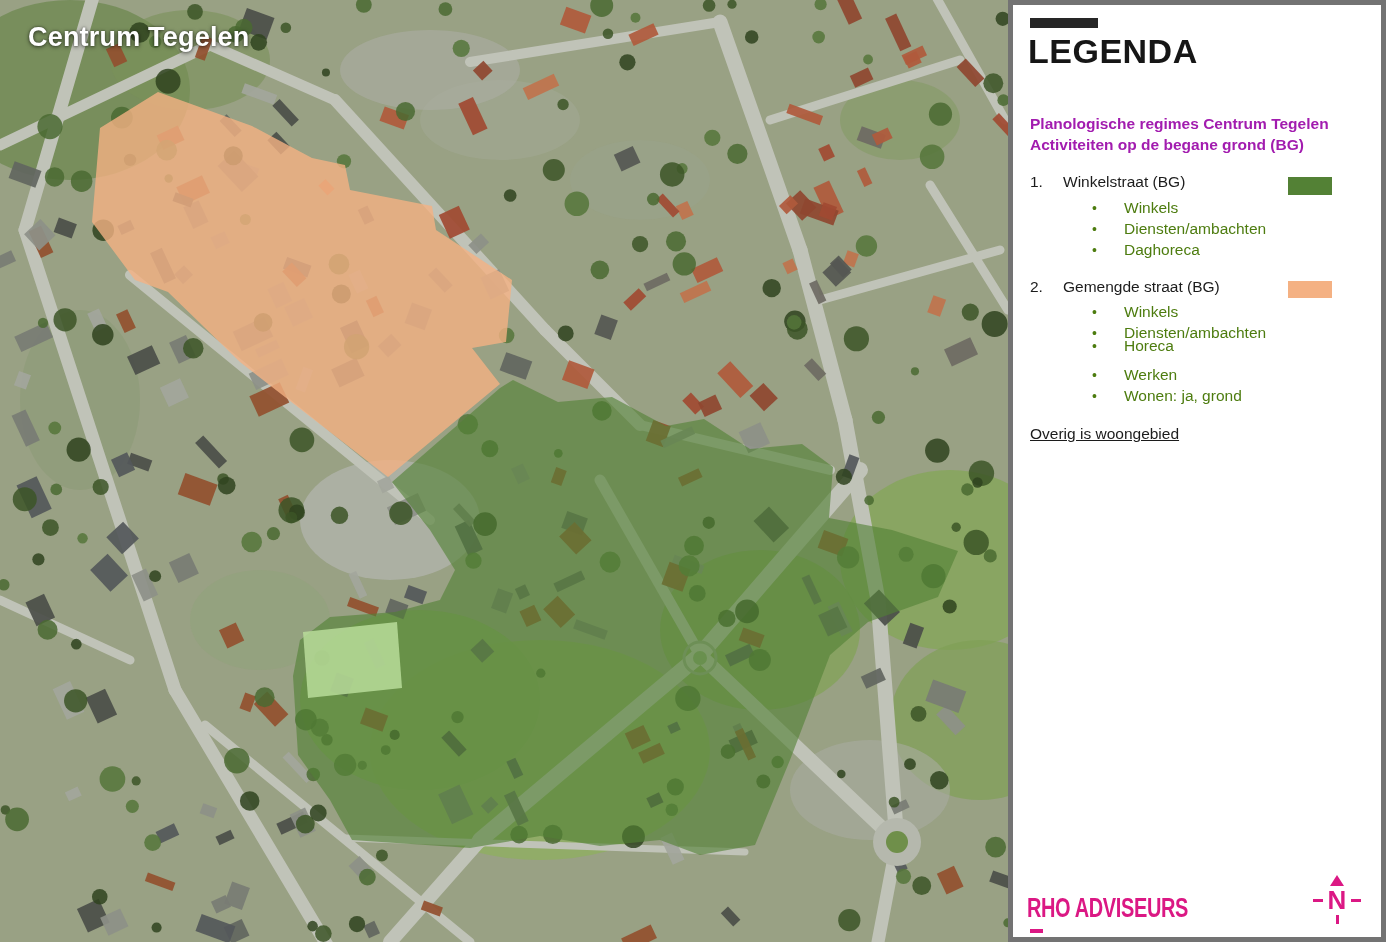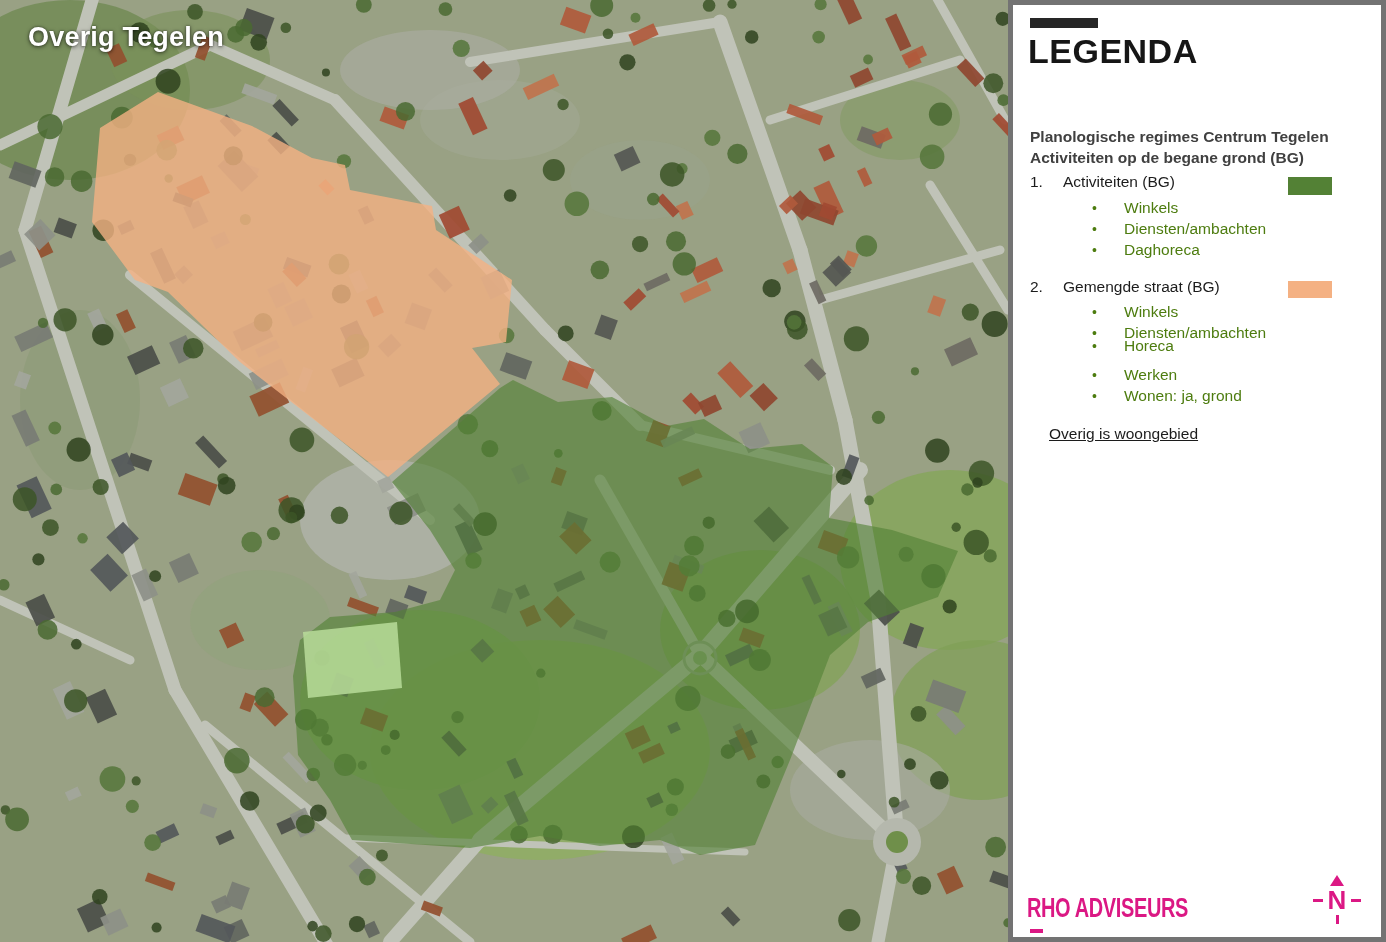--- a/index.html
+++ b/index.html
@@ -15,27 +15,27 @@
     color:#ffffff;font-size:27px;font-weight:bold;letter-spacing:.2px;
     text-shadow:0 1px 4px rgba(0,0,0,.6),0 0 2px rgba(0,0,0,.45);
   }
   
   #panel{
     position:absolute;left:1008px;top:0;width:378px;height:942px;
     background:#ffffff;border:5px solid #737373;box-sizing:border-box;
   }
   .legend-bar{position:absolute;left:17px;top:13px;width:68px;height:10px;background:#262626;}
   .legend-title{position:absolute;left:15px;top:27px;font-size:34px;font-weight:bold;color:#161616;letter-spacing:.5px;}
-  .legend-heading{position:absolute;left:17px;top:121px;font-size:15.5px;font-weight:bold;color:#404040;line-height:21px;}
+  .legend-heading{position:absolute;left:17px;top:108px;font-size:15.5px;font-weight:bold;color:#a21caf;line-height:21px;}
   .num{position:absolute;left:17px;width:30px;font-size:15.5px;color:#1c1c1c;}
   .item-label{position:absolute;left:50px;font-size:15.5px;color:#1c1c1c;}
   .swatch{position:absolute;left:275px;width:44px;height:18px;}
   .bullet-row{position:absolute;left:79px;font-size:15.5px;color:#4d7c0f;}
   .bullet-row::before{content:"\2022";display:inline-block;width:32px;font-size:14px;}
-  .footnote{position:absolute;left:17px;top:420px;font-size:15.5px;color:#1c1c1c;text-decoration:underline;margin-left:19px;}
+  .footnote{position:absolute;left:17px;top:420px;font-size:15.5px;color:#1c1c1c;text-decoration:underline;}
   .brand{
     position:absolute;left:14px;top:888px;font-size:27px;font-weight:bold;
     letter-spacing:-.5px;transform:scaleX(.74);transform-origin:left center;white-space:nowrap;
   }
   .brand-dash{position:absolute;left:17px;top:924px;width:13px;height:4px;}
   .north{position:absolute;right:16px;top:870px;width:56px;text-align:center;}
   .north .tri{width:0;height:0;margin:0 auto 1px auto;border-left:7px solid transparent;border-right:7px solid transparent;border-bottom:11px solid #db1884;}
   .north .row{display:flex;align-items:center;justify-content:center;gap:5px;}
   .north .dash{width:10px;height:3px;background:#db1884;}
   .north .n{font-size:26px;font-weight:bold;line-height:26px;}
@@ -452,34 +452,34 @@
         <circle cx="939.2962446808815" cy="780.2825181484222" r="9.271769165992737" fill="#2f431f" opacity="0.85"></circle>
         <circle cx="519.0808212757111" cy="834.6243875026703" r="8.796078324317932" fill="#4a6a31" opacity="0.85"></circle>
         <circle cx="897" cy="842" r="24" fill="#b5b8ad"></circle>
         <circle cx="897" cy="842" r="11" fill="#6f8f4a"></circle>
         <circle cx="700" cy="658" r="16" fill="none" stroke="#9aa58b" stroke-width="3"></circle>
         <circle cx="700" cy="658" r="7" fill="#8fa878"></circle>
         <polygon points="158,92 252,126 312,158 345,165 350,190 432,206 436,230 512,280 506,342 472,348 500,384 388,477 240,362 168,292 135,280 92,222 100,128" fill="#F4B183" fill-opacity="0.8"></polygon>
         <polygon points="392,482 500,388 513,380 558,402 612,397 666,426 704,419 750,449 802,444 833,467 829,518 892,530 958,551 938,597 868,622 830,655 790,760 755,845 700,855 660,840 600,846 540,836 470,848 352,840 330,800 298,755 293,676 300,640 330,617 395,612 440,600 455,570 430,530" fill="#538135" fill-opacity="0.62"></polygon>
         <polygon points="303,632 397,622 402,688 308,698" fill="#b9dc9a" fill-opacity="0.85"></polygon>
       </svg>
-    <div class="map-title">Overig Tegelen</div>
+    <div class="map-title">Centrum Tegelen</div>
   </div>
 
   <div id="panel">
     <div class="legend-bar"></div>
     <div class="legend-title">LEGENDA</div>
 
     <div class="legend-heading">
       <div>Planologische regimes Centrum Tegelen</div>
       <div>Activiteiten op de begane grond (BG)</div>
     </div>
 
     <div class="num" style="top:168px">1.</div>
-    <div class="item-label" style="top:168px">Activiteiten (BG)</div>
+    <div class="item-label" style="top:168px">Winkelstraat (BG)</div>
     <div class="swatch" style="top: 172px; background: rgb(83, 129, 53);"></div>
     <div class="bullet-row" style="top:194px"><span>Winkels</span></div>
     <div class="bullet-row" style="top:215px"><span>Diensten/ambachten</span></div>
     <div class="bullet-row" style="top:236px"><span>Daghoreca</span></div>
 
     <div class="num" style="top:273px">2.</div>
     <div class="item-label" style="top:273px">Gemengde straat (BG)</div>
     <div class="swatch" style="top: 276px; height: 17px; background: rgb(244, 177, 131);"></div>
     <div class="bullet-row" style="top:298px"><span>Winkels</span></div>
     <div class="bullet-row" style="top:319px"><span>Diensten/ambachten</span></div>

